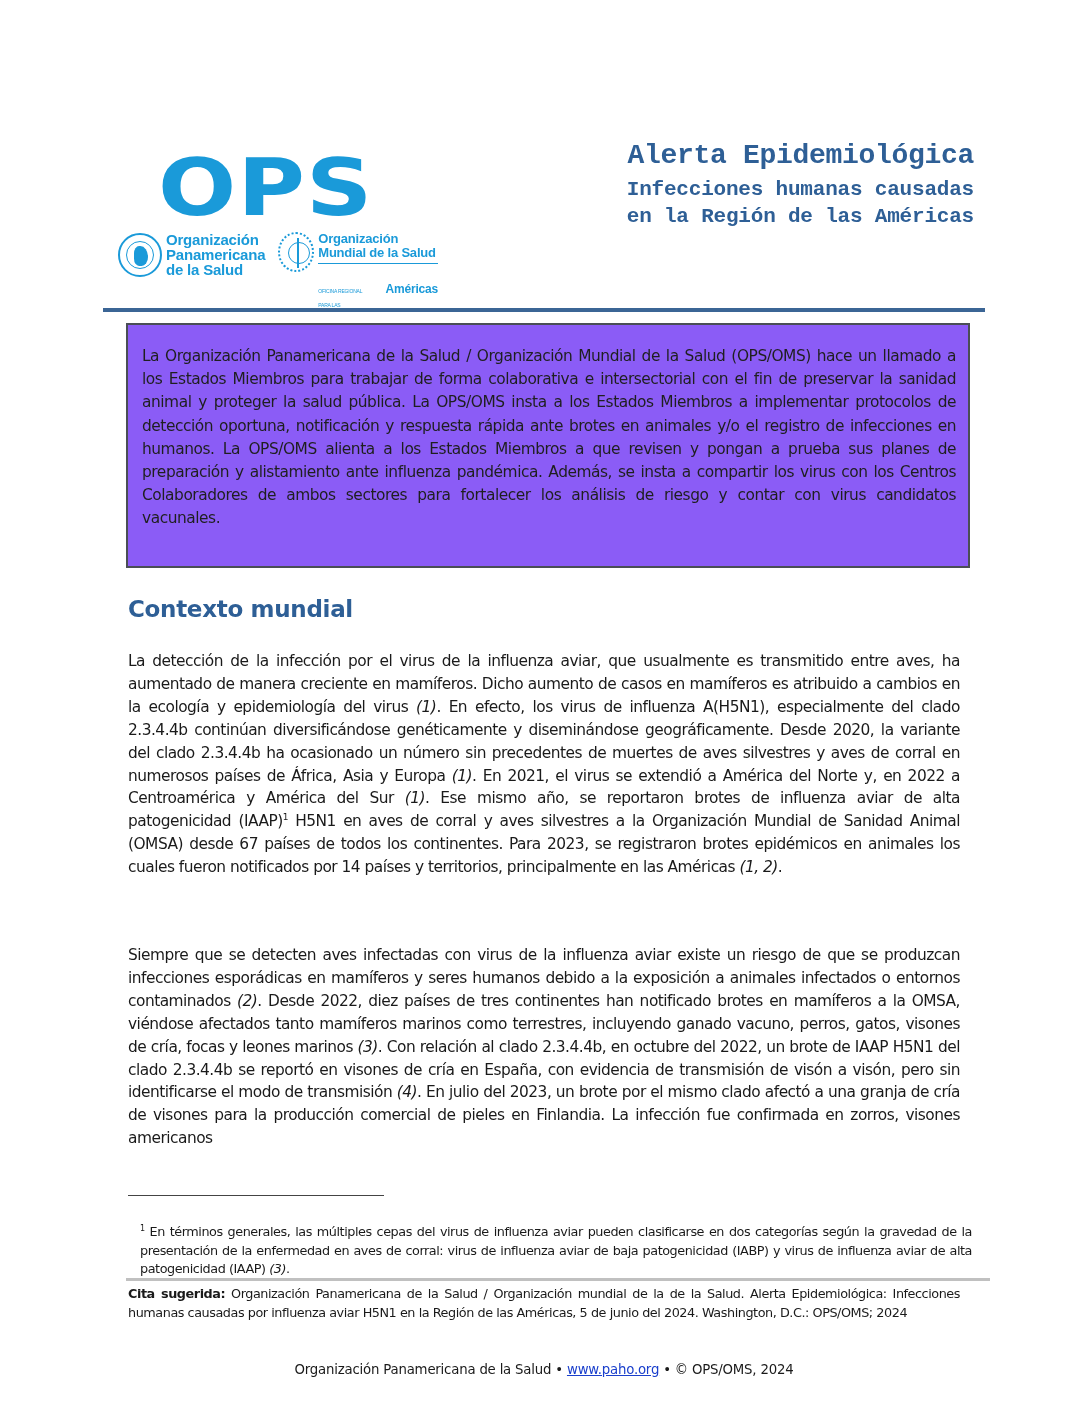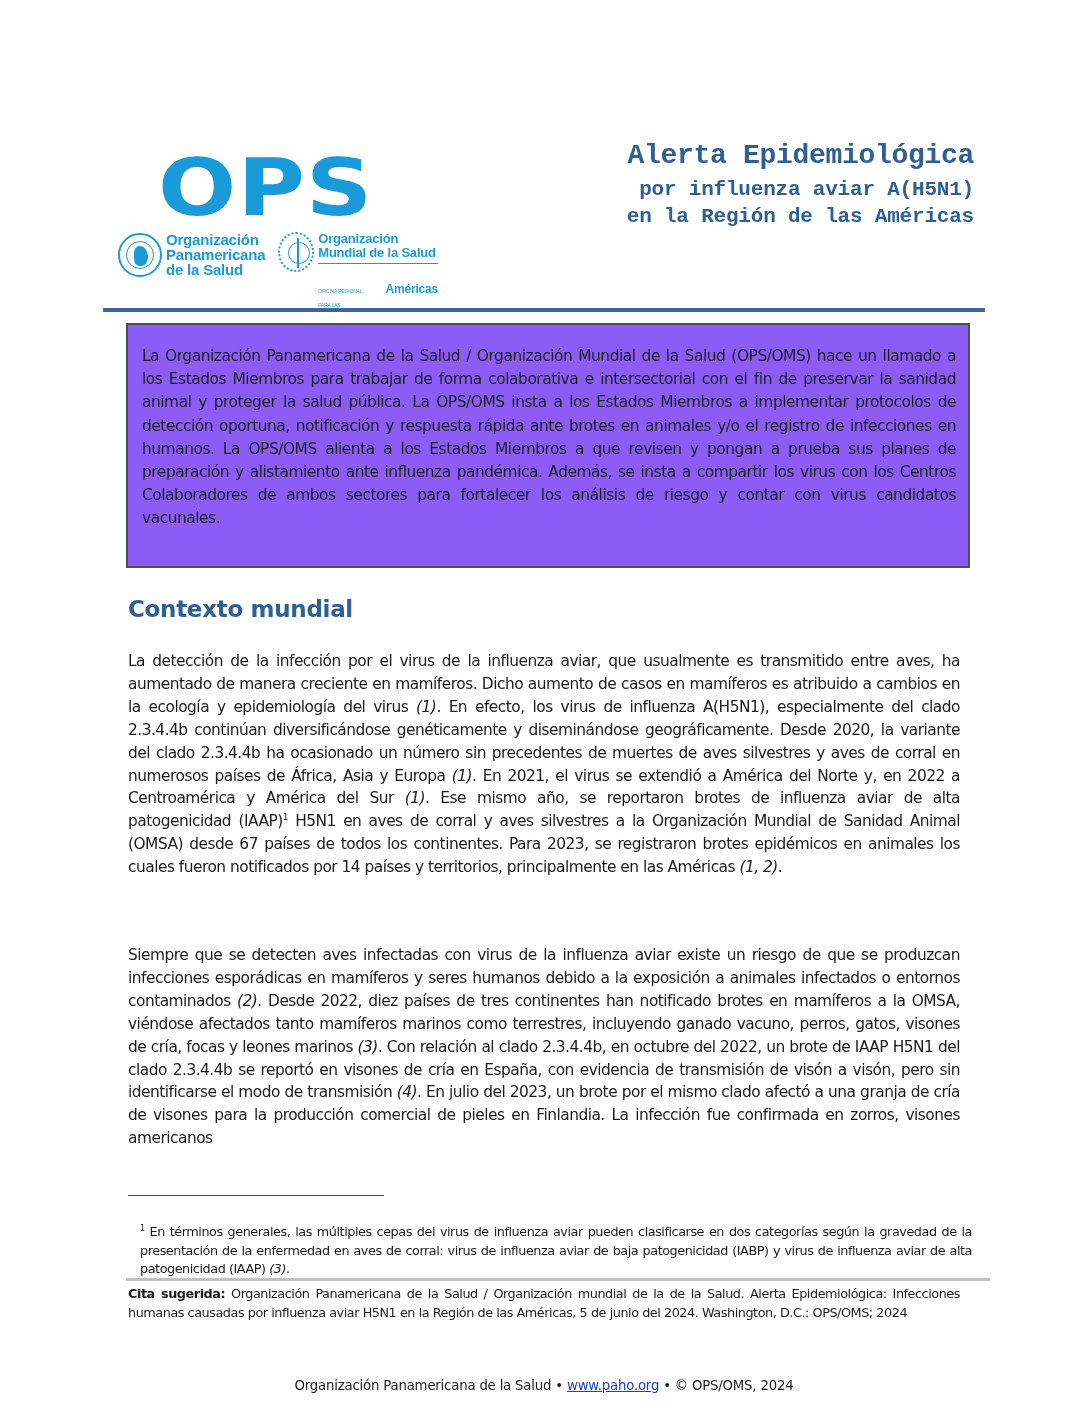--- a/index.html
+++ b/index.html
@@ -64,21 +64,21 @@
               line-height: 18.5px; text-align: justify; color: #1a1a1a; letter-spacing: -0.45px; margin: 12px; }
   .footnote sup { font-size: 8px; }
   .footnote .cite { font-style: italic; }
 
   .cita-rule { position: absolute; left: 126px; top: 1278px; width: 864px; height: 3px; background: #c0c0c0; }
   .cita { position: absolute; left: 128px; top: 1285px; width: 832px; font-size: 12.8px;
           line-height: 18.5px; text-align: justify; color: #1a1a1a; letter-spacing: -0.45px; margin: 0; }
   .cita b { font-weight: bold; }
 
   .footer { position: absolute; left: 0; width: 1088px; top: 1362px; text-align: center;
-            font-size: 13.3px; color: #1a1a1a; letter-spacing: -0.2px; margin-top: 16px; }
+            font-size: 13.3px; color: #1a1a1a; letter-spacing: -0.2px; }
   .footer a { color: #1a3fcc; text-decoration: underline; }
 </style>
 </head>
 <body>
 
 <div class="logo">
   <div class="ops-word">OPS</div>
   <div class="org paho">
     <div class="seal">
         <div class="globe"></div>
@@ -100,21 +100,21 @@
       <div class="who-sub">
         <span class="small">OFICINA REGIONAL PARA LAS</span>
         <span class="amer">Américas</span>
       </div>
     </div>
   </div>
 </div>
 
 <div class="title-block">
   <div class="title-main">Alerta Epidemiológica</div>
-  <div class="title-sub">por influenza aviar A(H5N1)</div>
+  <div class="title-sub">Infecciones humanas causadas</div>
   <div class="title-sub">en la Región de las Américas</div>
 </div>
 <div class="header-rule"></div>
 
 <div class="summary">
   <p>La Organización Panamericana de la Salud / Organización Mundial de la Salud (OPS/OMS) hace un llamado a los Estados Miembros para trabajar de forma colaborativa e intersectorial con el fin de preservar la sanidad animal y proteger la salud pública. La OPS/OMS insta a los Estados Miembros a implementar protocolos de detección oportuna, notificación y respuesta rápida ante brotes en animales y/o el registro de infecciones en humanos. La OPS/OMS alienta a los Estados Miembros a que revisen y pongan a prueba sus planes de preparación y alistamiento ante influenza pandémica. Además, se insta a compartir los virus con los Centros Colaboradores de ambos sectores para fortalecer los análisis de riesgo y contar con virus candidatos vacunales.</p>
 </div>
 
 <div class="section-title">Contexto mundial</div>
 <p class="body-text p1"><span>La detección de la infección por el virus de la influenza aviar, que usualmente es transmitido entre aves, ha aumentado de manera creciente en mamíferos. Dicho aumento de casos en mamíferos es atribuido a cambios en la ecología y epidemiología del virus </span><span class="cite">(1)</span><span>. En efecto, los virus de influenza A(H5N1), especialmente del clado 2.3.4.4b continúan diversificándose genéticamente y diseminándose geográficamente. Desde 2020, la variante del clado 2.3.4.4b ha ocasionado un número sin precedentes de muertes de aves silvestres y aves de corral en numerosos países de África, Asia y Europa </span><span class="cite">(1)</span><span>. En 2021, el virus se extendió a América del Norte y, en 2022 a Centroamérica y América del Sur </span><span class="cite">(1)</span><span>. Ese mismo año, se reportaron brotes de influenza aviar de alta patogenicidad (IAAP)</span><sup>1</sup><span> H5N1 en aves de corral y aves silvestres a la Organización Mundial de Sanidad Animal (OMSA) desde 67 países de todos los continentes. Para 2023, se registraron brotes epidémicos en animales los cuales fueron notificados por 14 países y territorios, principalmente en las Américas </span><span class="cite">(1, 2)</span><span>.</span></p>

